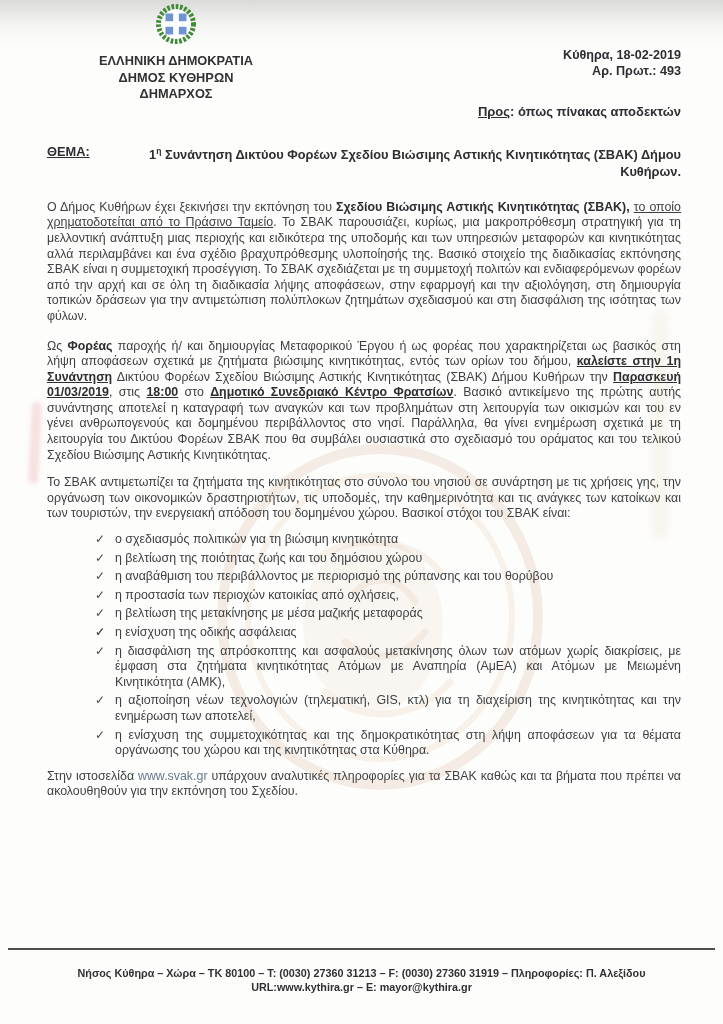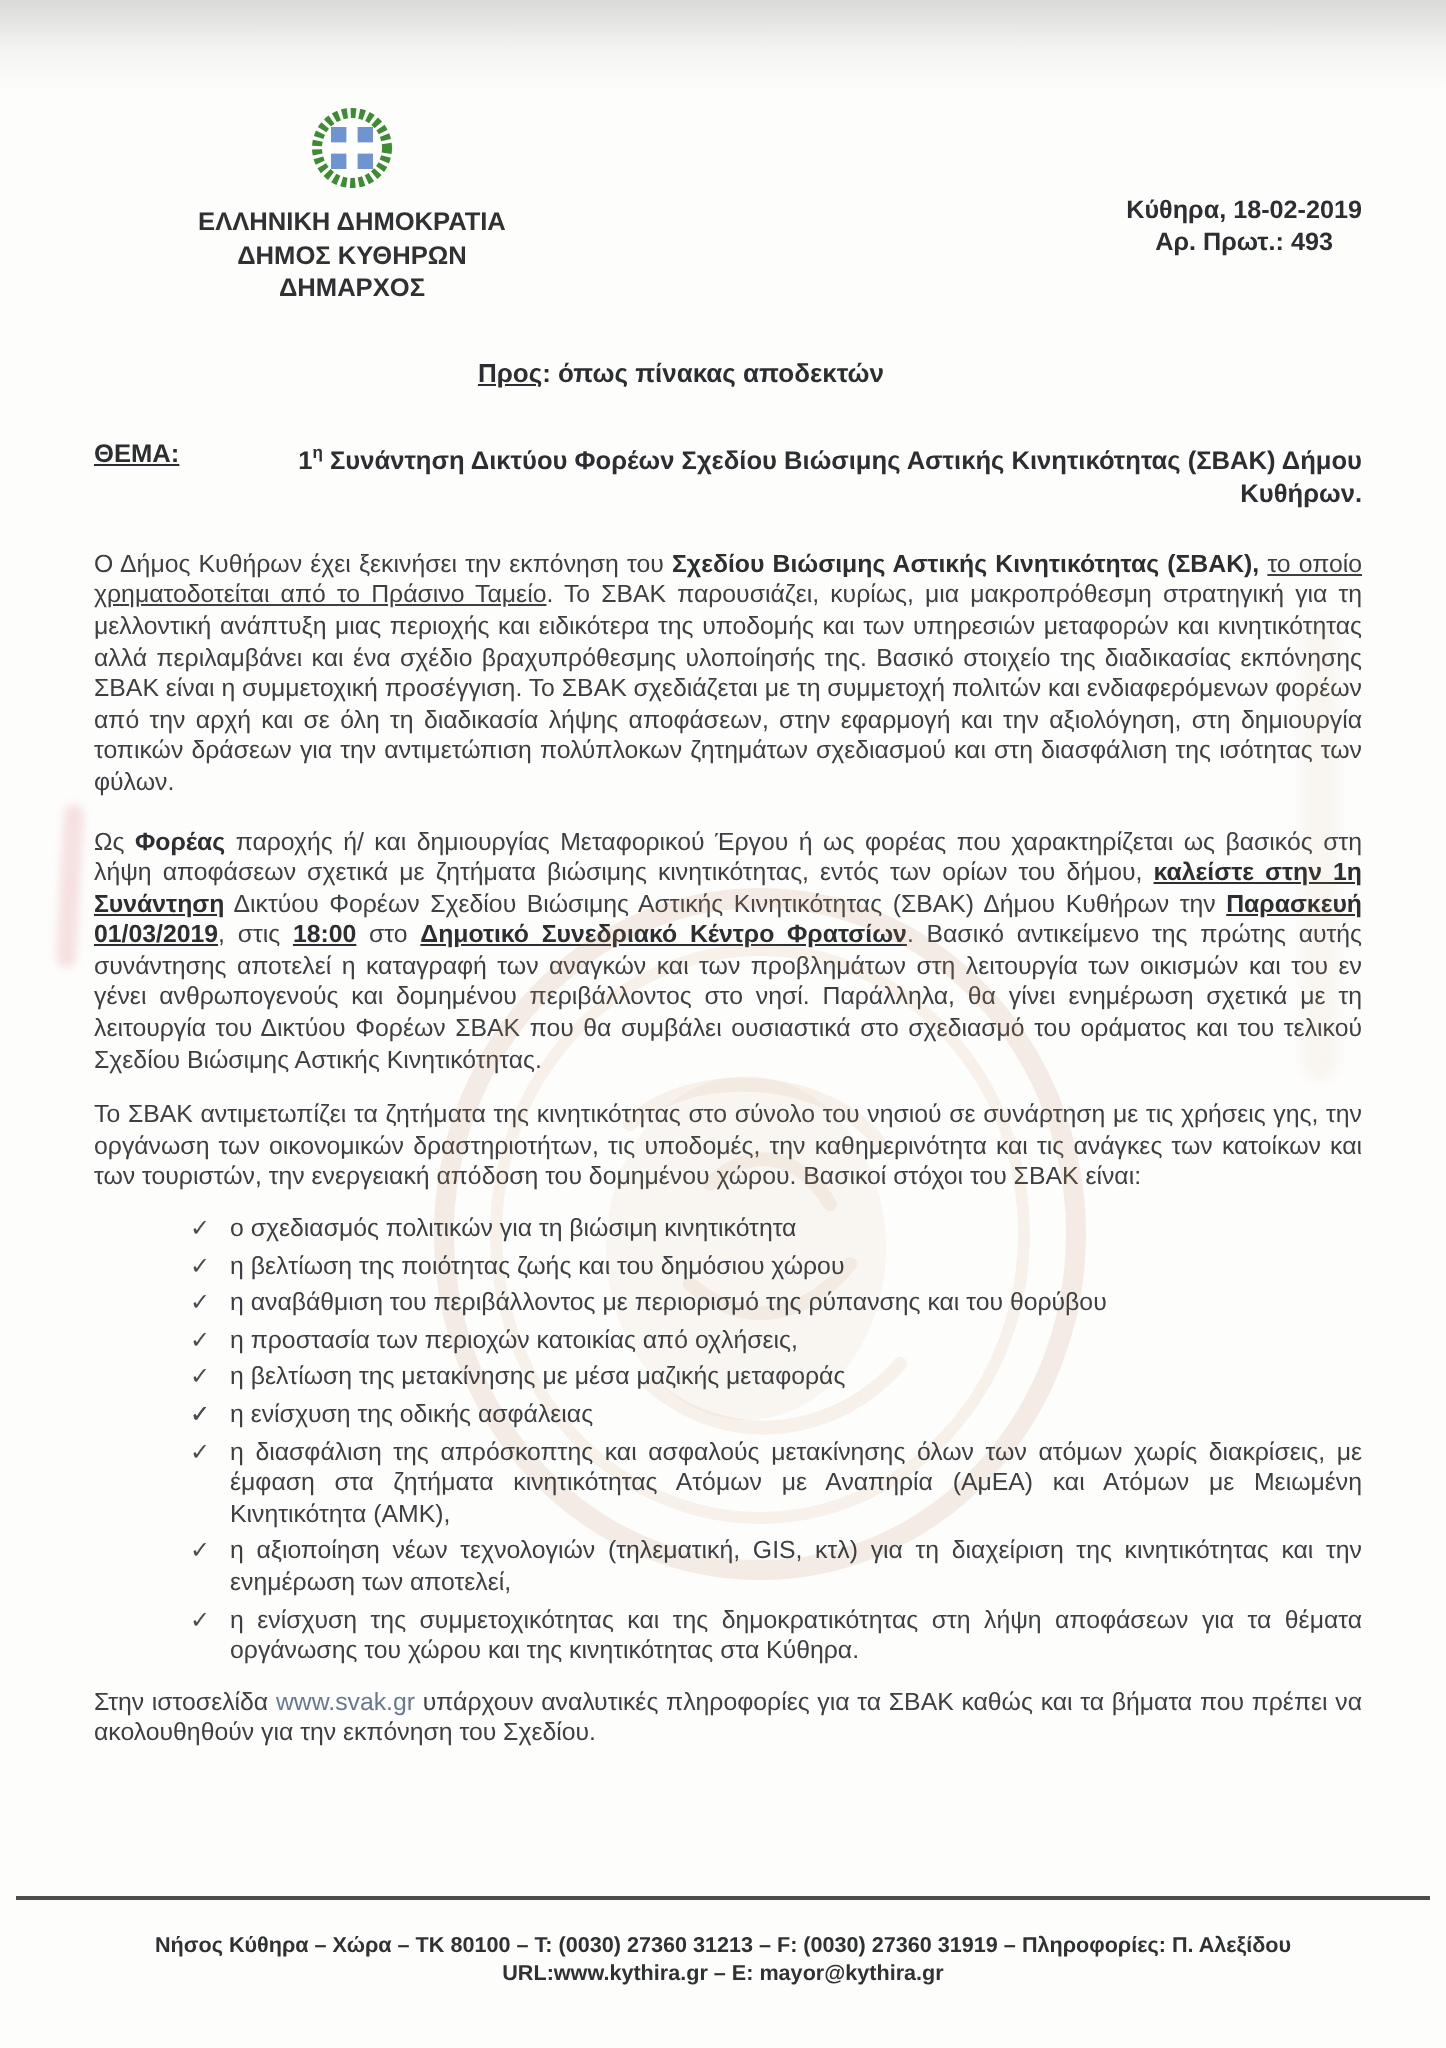--- a/index.html
+++ b/index.html
@@ -22,26 +22,26 @@
     background:rgba(205,80,80,0.16);border-radius:6px;filter:blur(2px);
     transform:rotate(3deg);pointer-events:none;
   }
   .tan-streak{
     position:absolute;left:652px;top:310px;width:16px;height:230px;
     background:rgba(198,150,100,0.09);border-radius:10px;filter:blur(4px);
     pointer-events:none;
   }
   .b{font-weight:bold;color:#2c2e31;}
   .u{text-decoration:underline;}
-  header{display:flex;padding-top:50px;position:relative;}
+  header{display:flex;position:relative;}
   .hdr-left{width:300px;margin-left:26px;text-align:center;}
   .emblem{display:block;margin:0 auto 3px auto;}
   .org-line{font-weight:bold;font-size:12.8px;line-height:16.5px;color:#2f3133;}
-  .hdr-right{margin-left:auto;margin-right:42px;text-align:center;font-size:12.6px;line-height:16px;padding-top:47px;}
-  .pros{margin:26px 42px 0 0;text-align:center;font-size:13px;}
+  .hdr-right{margin-left:auto;margin-right:42px;text-align:right;font-size:12.6px;line-height:16px;padding-top:47px;}
+  .pros{margin:1px 42px 0 0;text-align:right;font-size:13px;}
   .subject{display:flex;margin:24px 42px 0 47px;font-size:12.8px;line-height:17px;}
   .subj-label{flex:0 0 68px;}
   .subj-text{flex:1;text-align:right;}
   sup{font-size:8.5px;}
   .body-text{margin:0 42px 0 47px;font-size:12.4px;line-height:15.6px;text-align:justify;}
   .mt-p1{margin-top:20px;}
   .mt-p{margin-top:14px;}
   .mt-p3{margin-top:12px;}
   .goals{list-style:none;margin:10px 42px 0 95px;padding:0;font-size:12.4px;line-height:15.6px;}
   .goals li{position:relative;padding-left:20px;margin-bottom:3px;text-align:justify;}

